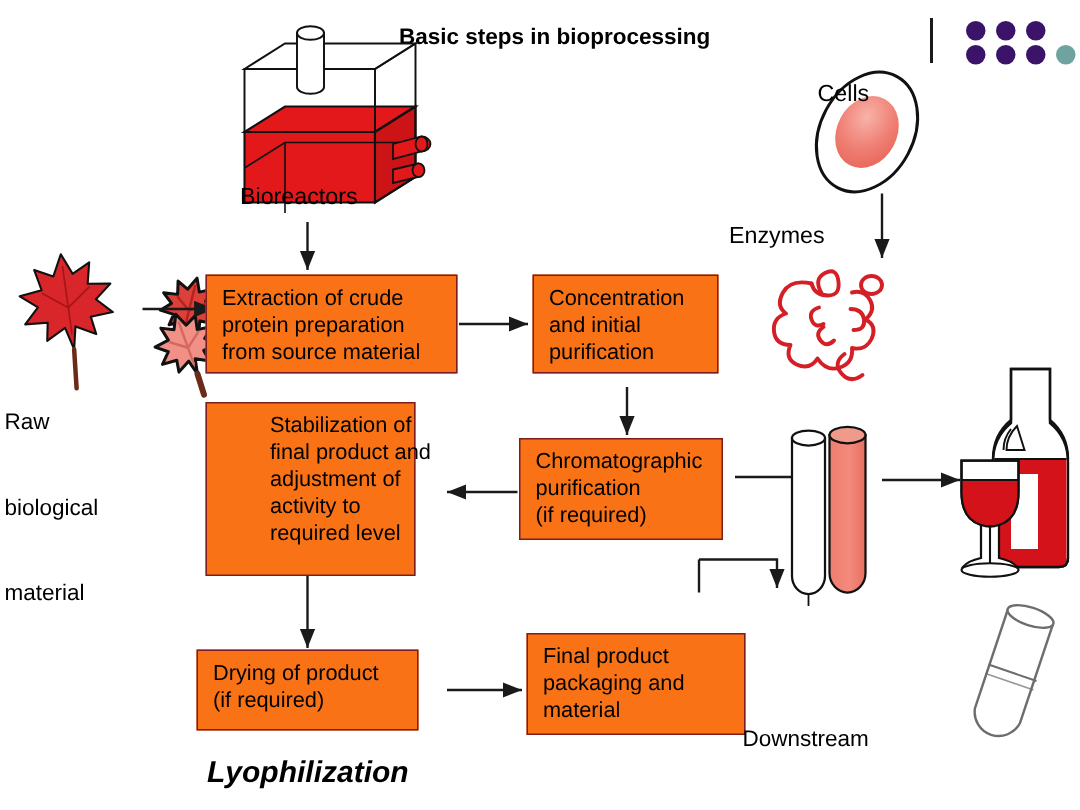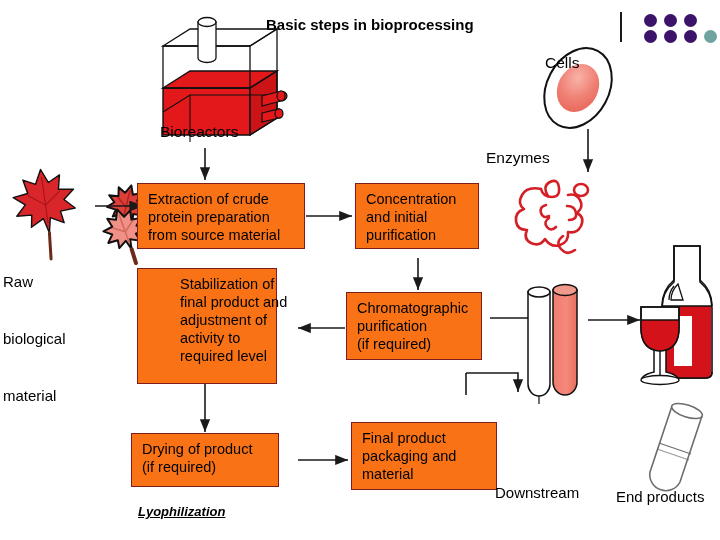--- a/index.html
+++ b/index.html
@@ -34,21 +34,21 @@
     color:#000;
     font-size:14.5px;
     line-height:18px;
     padding:6px 8px 4px 10px;
   }
   .fbox span{display:block;white-space:nowrap;}
 
   
   .lbl{color:#000;font-size:15px;line-height:19px;white-space:pre;}
   .lbl.big{font-size:15.5px;}
-  .ital{font-style:italic;font-weight:bold;font-size:13px;text-decoration:underline;}
+  .ital{font-style:italic;font-weight:bold;font-size:20px;}
 
   
   svg.layer{position:absolute;left:0;top:0;width:720px;height:540px;overflow:visible;}
   svg.layer *{vector-effect:non-scaling-stroke;}
 </style>
 </head>
 <body>
 
 <div id="stage">
 
@@ -250,17 +250,16 @@
     <div>Raw</div>
     <div>biological</div>
     <div>material</div>
   </div>
 
   <div class="abs lbl" style="left:495px;top:445px;">
     <div>Downstream</div>
     
   </div>
 
-  <div class="abs lbl" style="left:616px;top:487px;">End products</div>
 
   <div class="abs ital" style="left:138px;top:504px;">Lyophilization</div>
 
 </div>
 
 </body></html>

